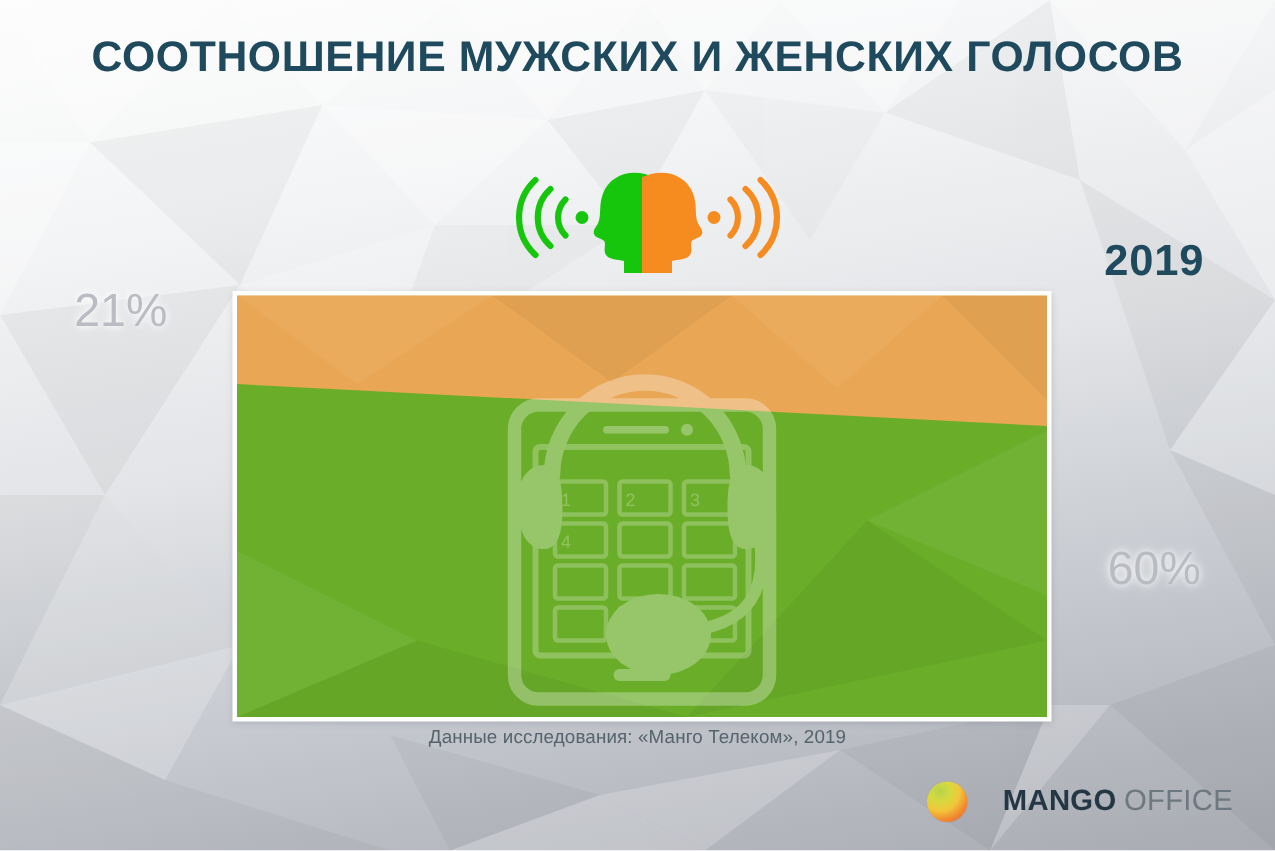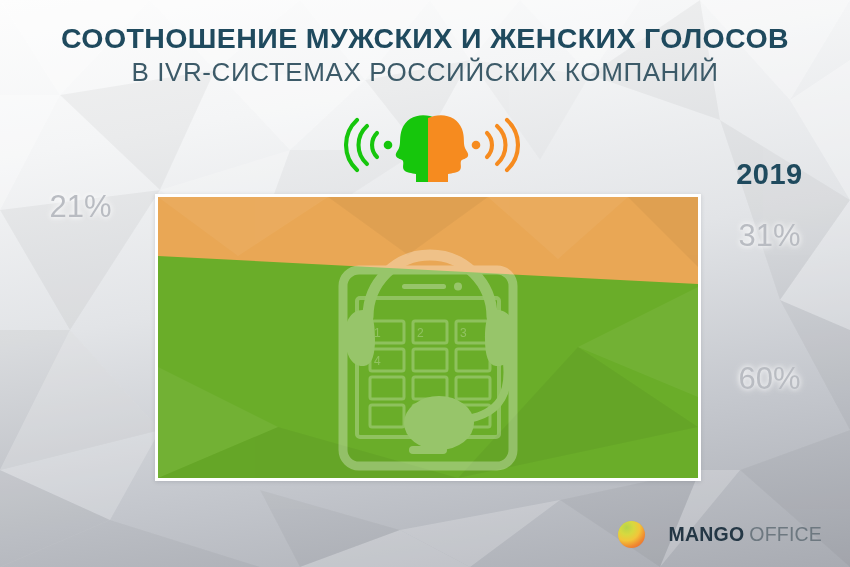--- a/index.html
+++ b/index.html
@@ -208,21 +208,20 @@
       <polygon points="470,567 400,530 560,500"></polygon>
     </g>
     <g fill="#000000" opacity="0.02">
       <polygon points="250,260 290,150 420,150"></polygon>
       <polygon points="470,60 590,75 540,160"></polygon>
     </g>
   </svg>
 
   <div id="title-block">
     <div id="headline">СООТНОШЕНИЕ МУЖСКИХ И ЖЕНСКИХ ГОЛОСОВ</div>
-    <div id="subheadline">В IVR-СИСТЕМАХ РОССИЙСКИХ КОМПАНИЙ</div>
   </div>
 
   <svg id="speakers" viewBox="0 0 176 74" aria-hidden="true">
 
     <g fill="#16c60c">
       <path d="M86 8 C74 5 62 10 58 21 C55 29 57 35 55 40 C54 43 51 45 52 48
                C53 51 58 51 59 53 C60 56 58 59 60 62 C62 65 68 65 72 66
                L72 74 L92 74 L92 10 Z"></path>
       <circle cx="44" cy="37" r="4.3"></circle>
       <path d="M33 25 A17 17 0 0 0 33 49" fill="none" stroke="#16c60c" stroke-width="4.1" stroke-linecap="round"></path>
@@ -240,21 +239,20 @@
       <path d="M163 12 A34 34 0 0 1 163 62" fill="none" stroke="#f68b1f" stroke-width="4.1" stroke-linecap="round"></path>
     </g>
   </svg>
 
   <div id="col-left" class="side-col">
     <div class="pct-top">21%</div>
   </div>
 
   <div id="col-right" class="side-col">
     <div class="year-label">2019</div>
-    <div class="pct-top">31%</div>
   </div>
   <div id="pct-right-bottom" class="pct-bottom">60%</div>
 
   <div id="chart-panel">
     <div id="chart-surface">
       <svg id="chart-svg" viewBox="0 0 540 281" preserveAspectRatio="none" aria-hidden="true">
 
         <rect x="0" y="0" width="540" height="281" fill="#e9a755"></rect>
 
         <polygon points="0,59 540,87 540,281 0,281" fill="#6aad29"></polygon>
@@ -314,19 +312,20 @@
             <text x="216" y="140">1</text>
             <text x="259" y="140">2</text>
             <text x="302" y="140">3</text>
             <text x="216" y="168">4</text>
           </g>
         </g>
       </svg>
     </div>
   </div>
 
+  <div id="source-note">Данные исследования: «Манго Телеком», 2019</div>
 
   <div id="brand">
     <div id="brand-mark"></div>
     <div id="brand-text"><span id="brand-mango">MANGO</span><span id="brand-office">OFFICE</span></div>
   </div>
 
 </div>
 
 </body></html>

